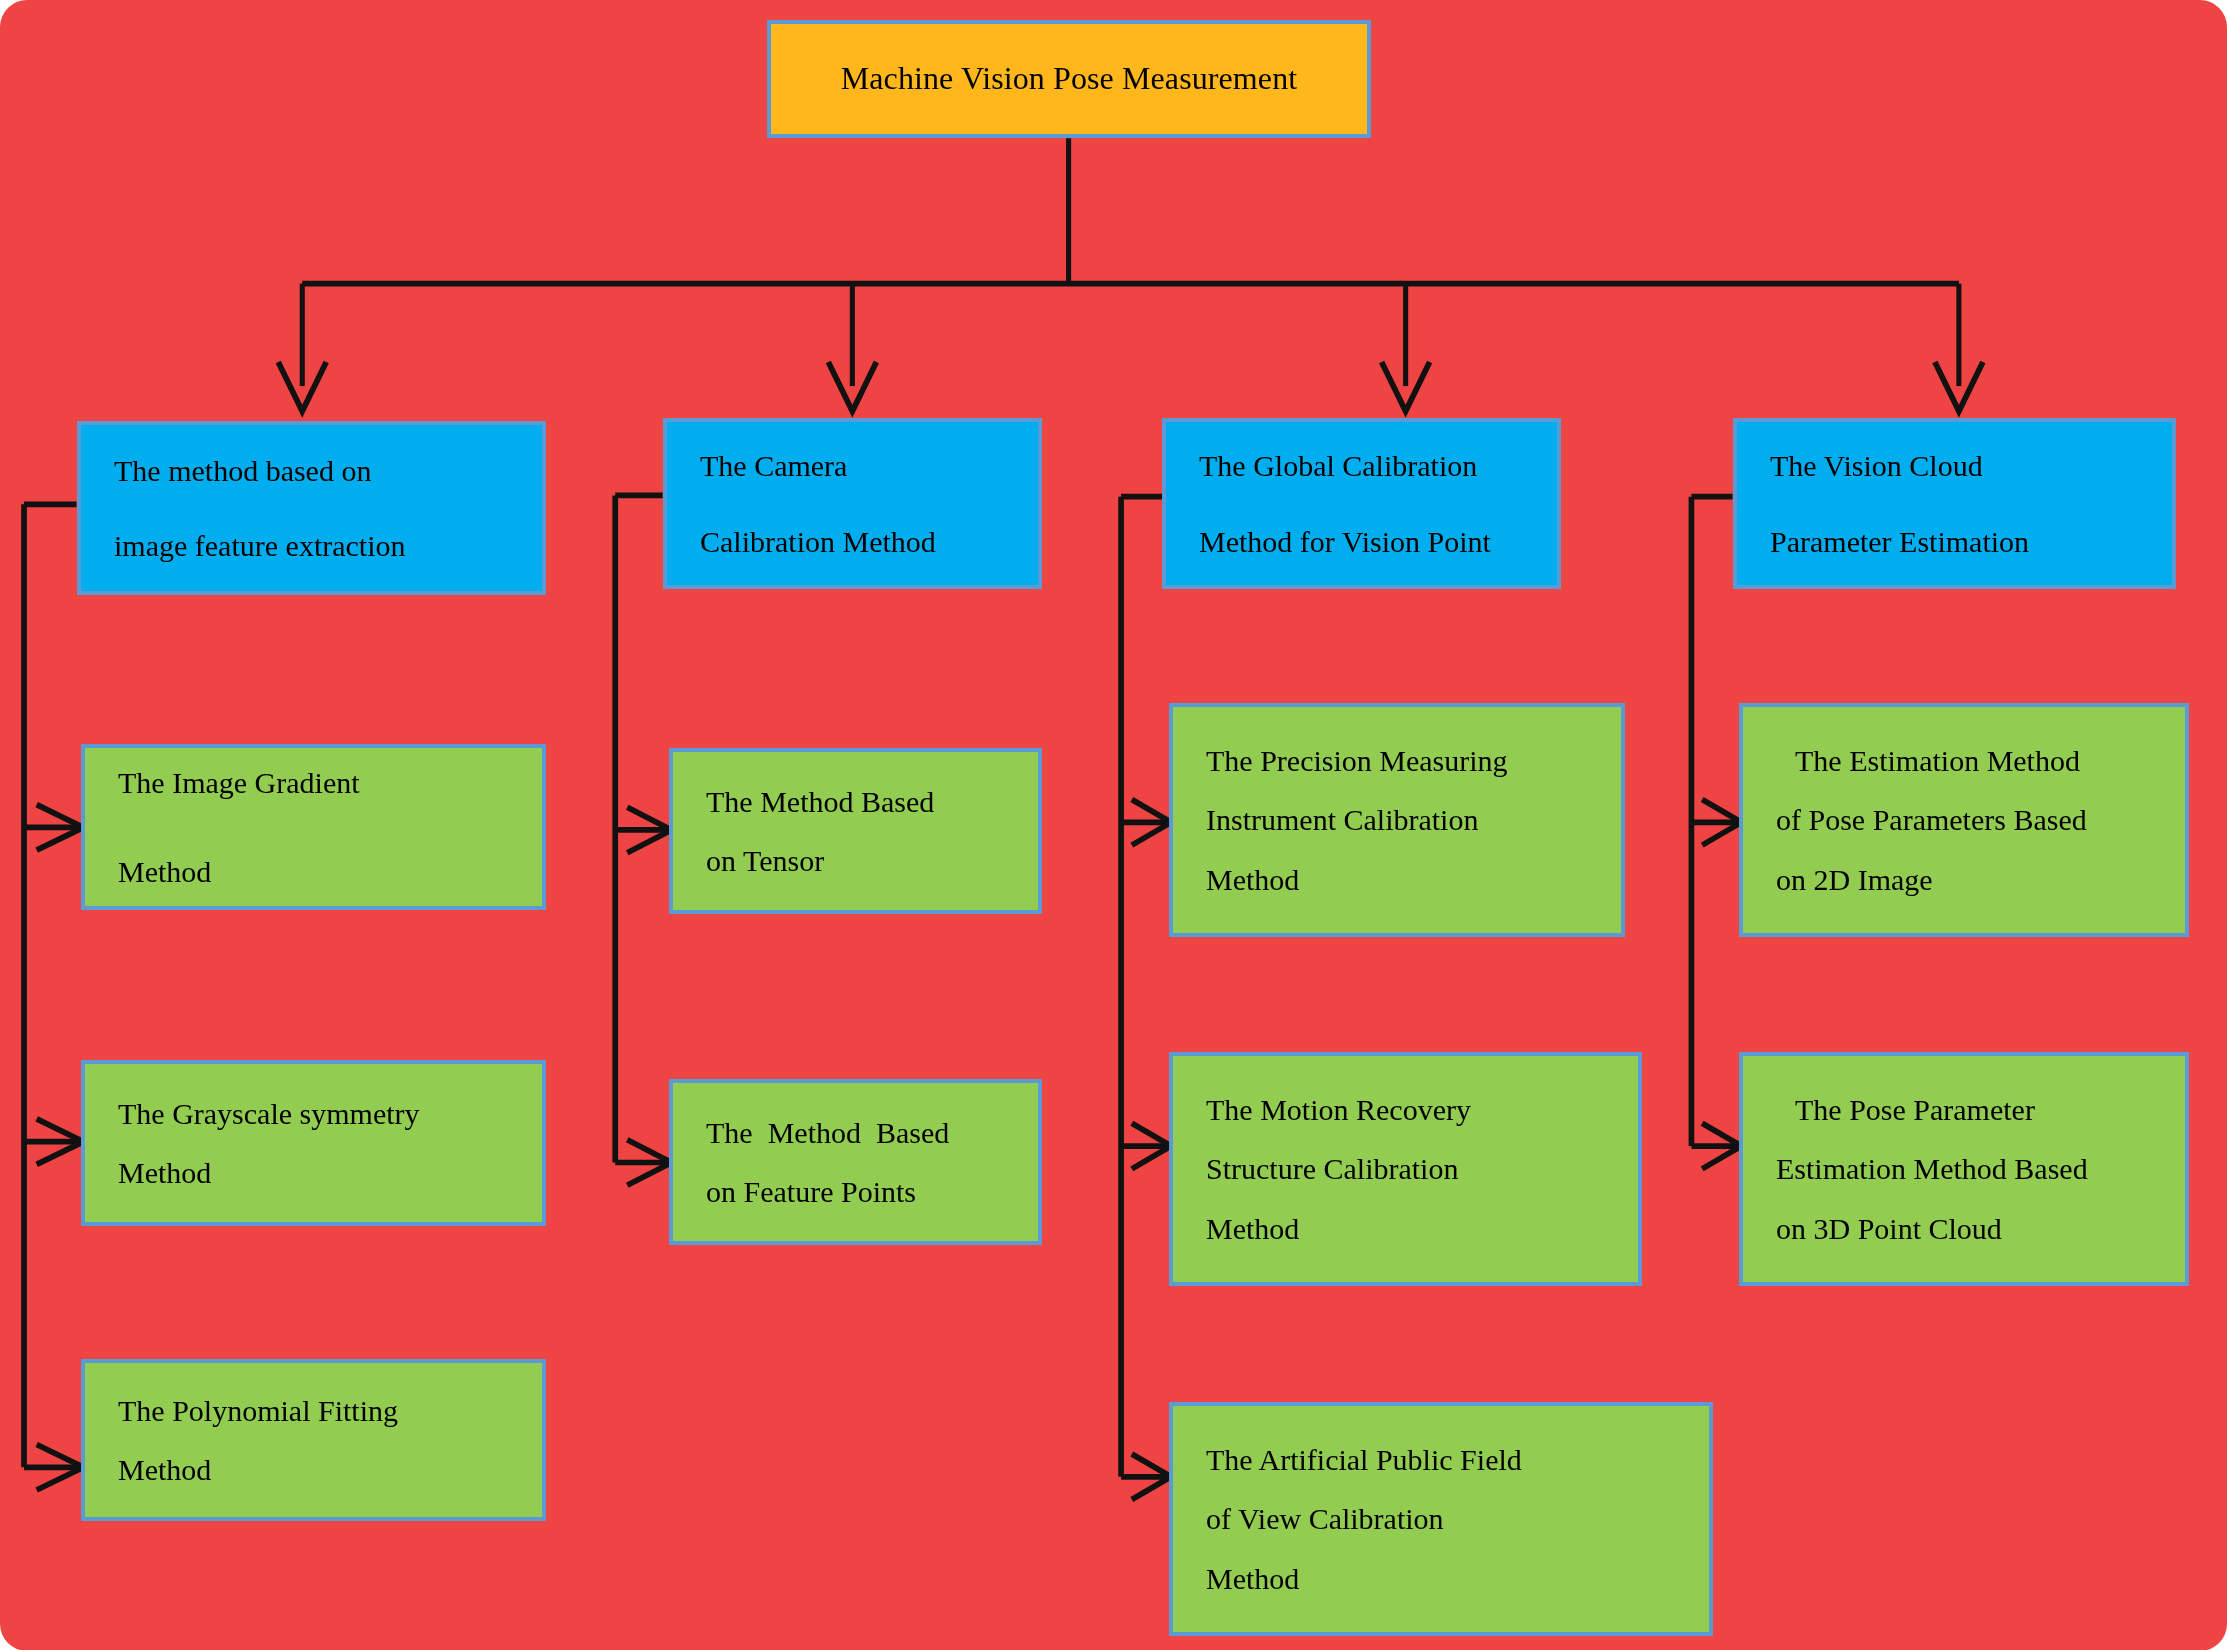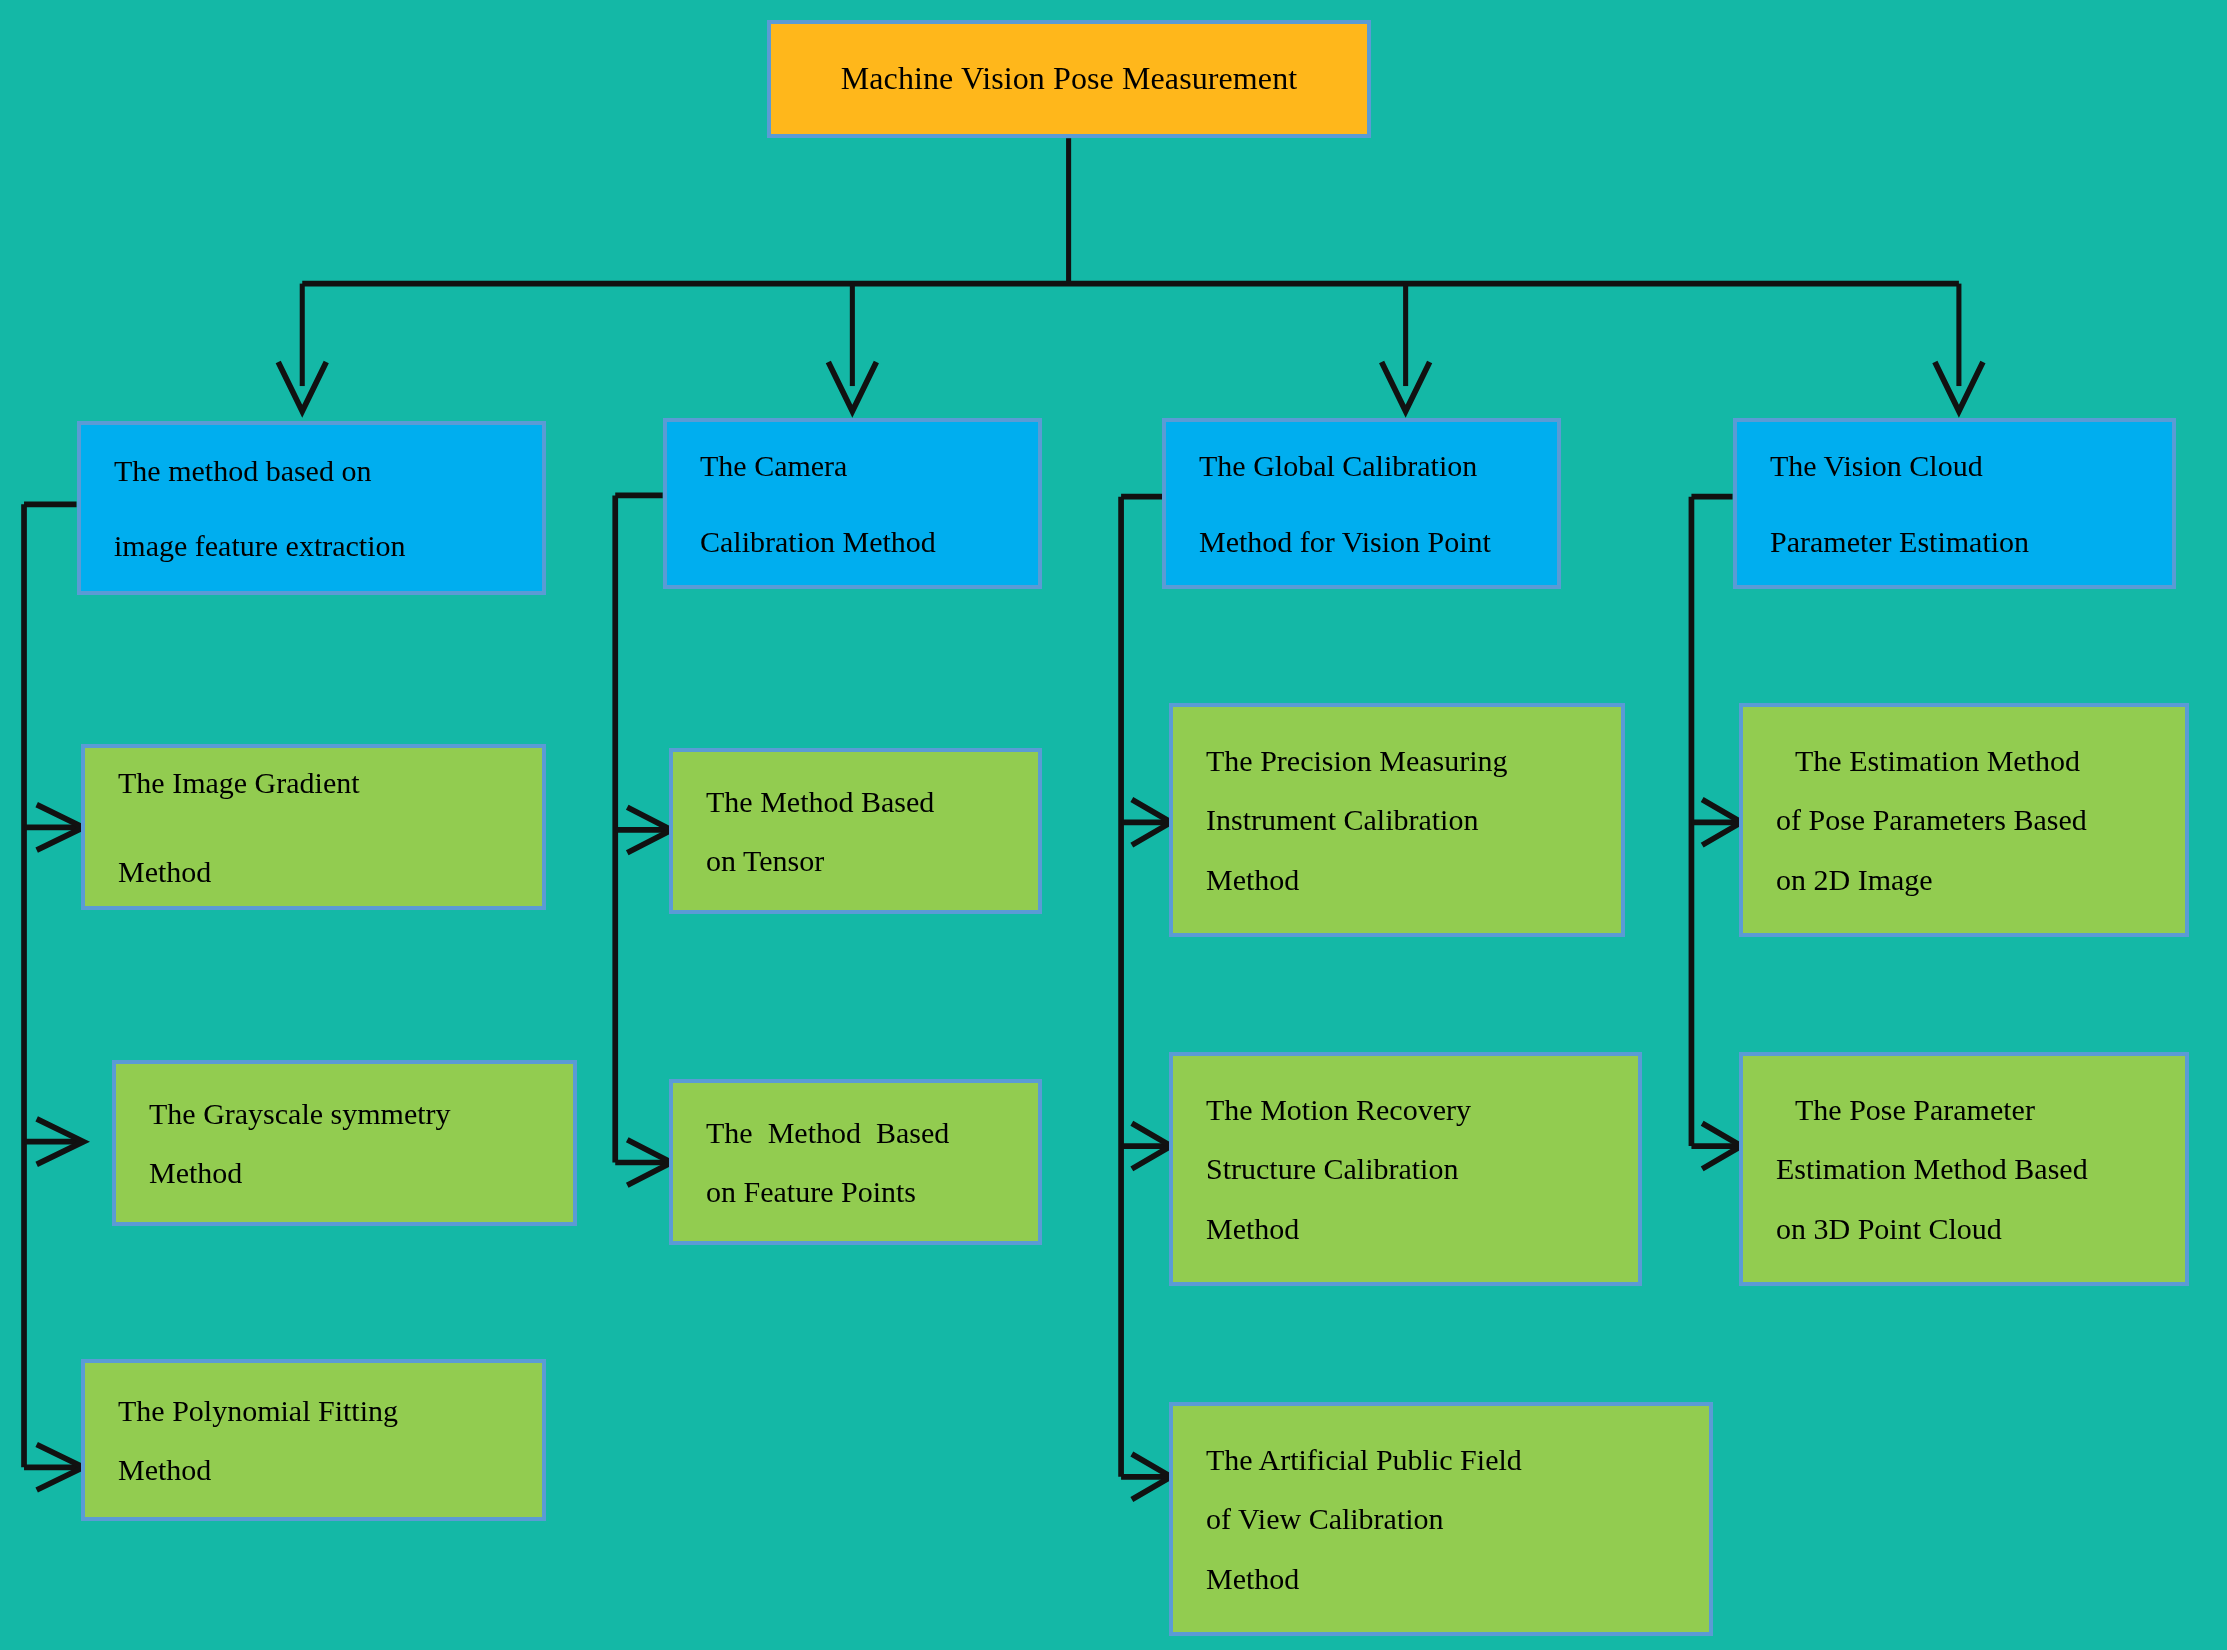--- a/index.html
+++ b/index.html
@@ -1,21 +1,22 @@
 <!DOCTYPE html>
 <html style="font-size:10px"><head>
 <meta charset="utf-8">
 <style>
   html,body{margin:0;padding:0;background:#ffffff;}
   #stage{
     position:relative;
     width:2227px;height:1651px;
-    background:#14b8a6;
+    background:#ef4444;
     font-family:"Liberation Serif","DejaVu Serif",serif;
     overflow:hidden;
+    border-radius:27px;
   }
   .node{
     position:absolute;
     box-sizing:border-box;
     border:4.4px solid #5B9BD5;
     display:flex;
     flex-direction:column;
     justify-content:center;
     color:#000000;
     line-height:1.98;
@@ -106,21 +107,21 @@
   <div class="node blue-node" style="left:77px;top:421px;width:469px;height:174px;">
     <span class="ln">The method based on</span>
     <span class="ln">image feature extraction</span>
   </div>
 
   <div class="node green-node" style="left:81px;top:744px;width:465px;height:166px;gap:29px;">
     <span class="ln">The Image Gradient</span>
     <span class="ln">Method</span>
   </div>
 
-  <div class="node green-node" style="left:81px;top:1060px;width:465px;height:166px;margin-left:31px;">
+  <div class="node green-node" style="left:81px;top:1060px;width:465px;height:166px;">
     <span class="ln">The Grayscale symmetry</span>
     <span class="ln">Method</span>
   </div>
 
   <div class="node green-node" style="left:81px;top:1359px;width:465px;height:162px;">
     <span class="ln">The Polynomial Fitting</span>
     <span class="ln">Method</span>
   </div>
 
   <div class="node blue-node" style="left:663px;top:418px;width:379px;height:171px;">

